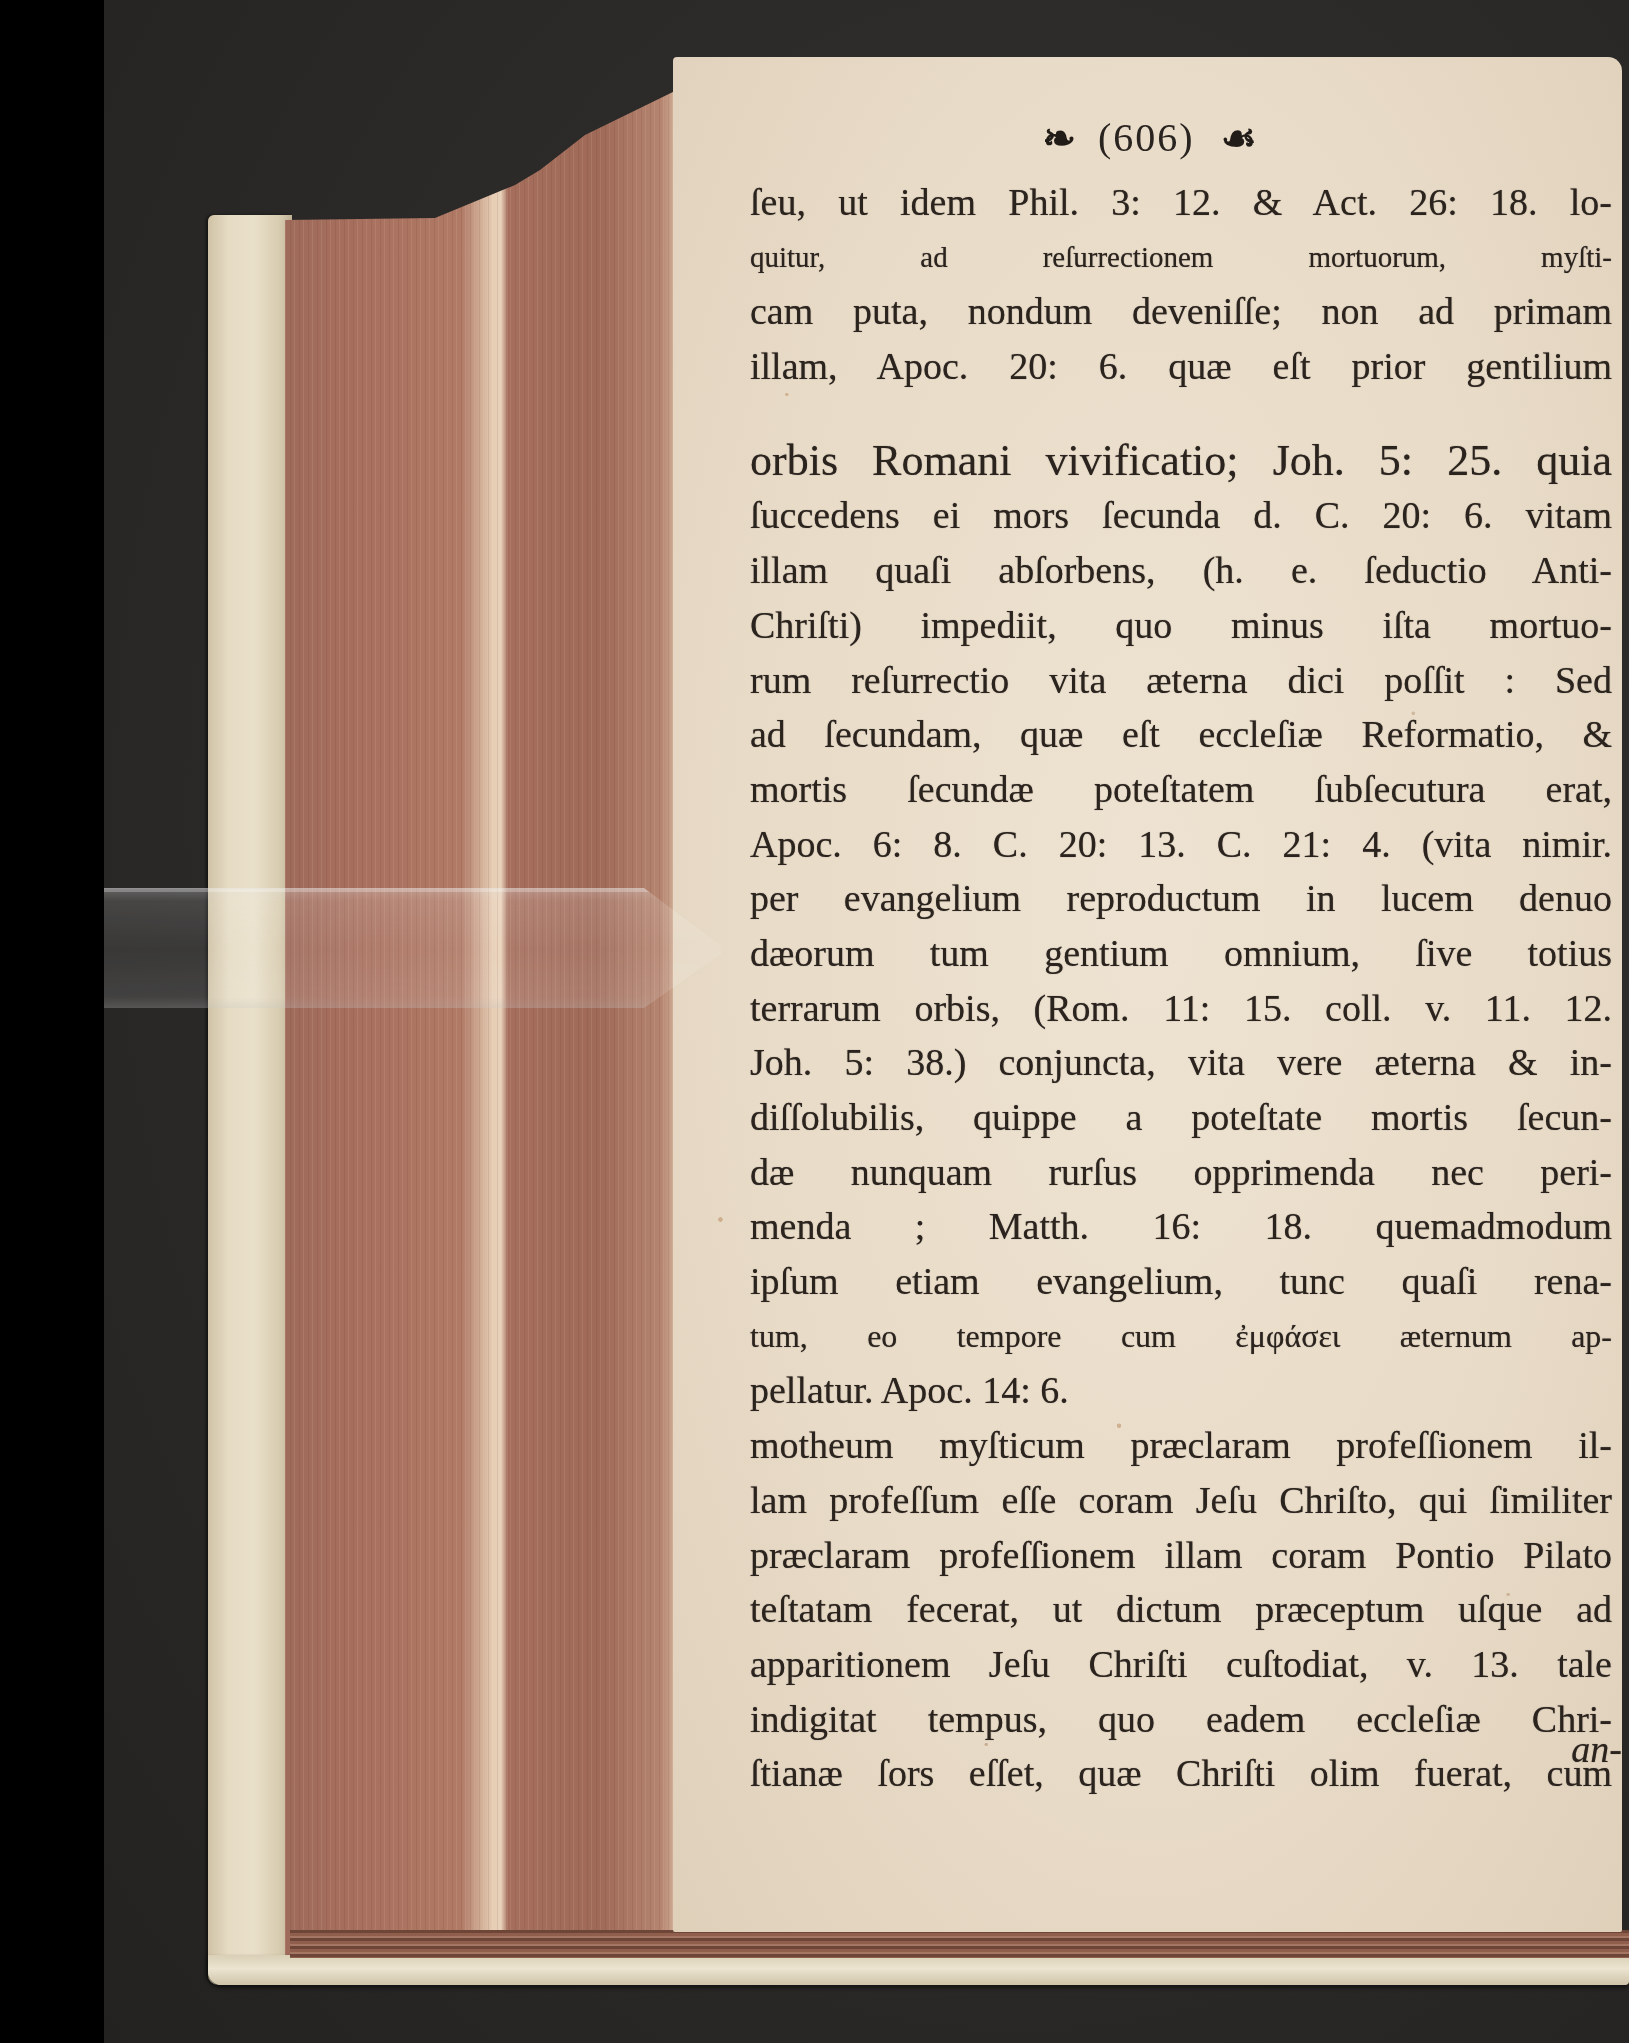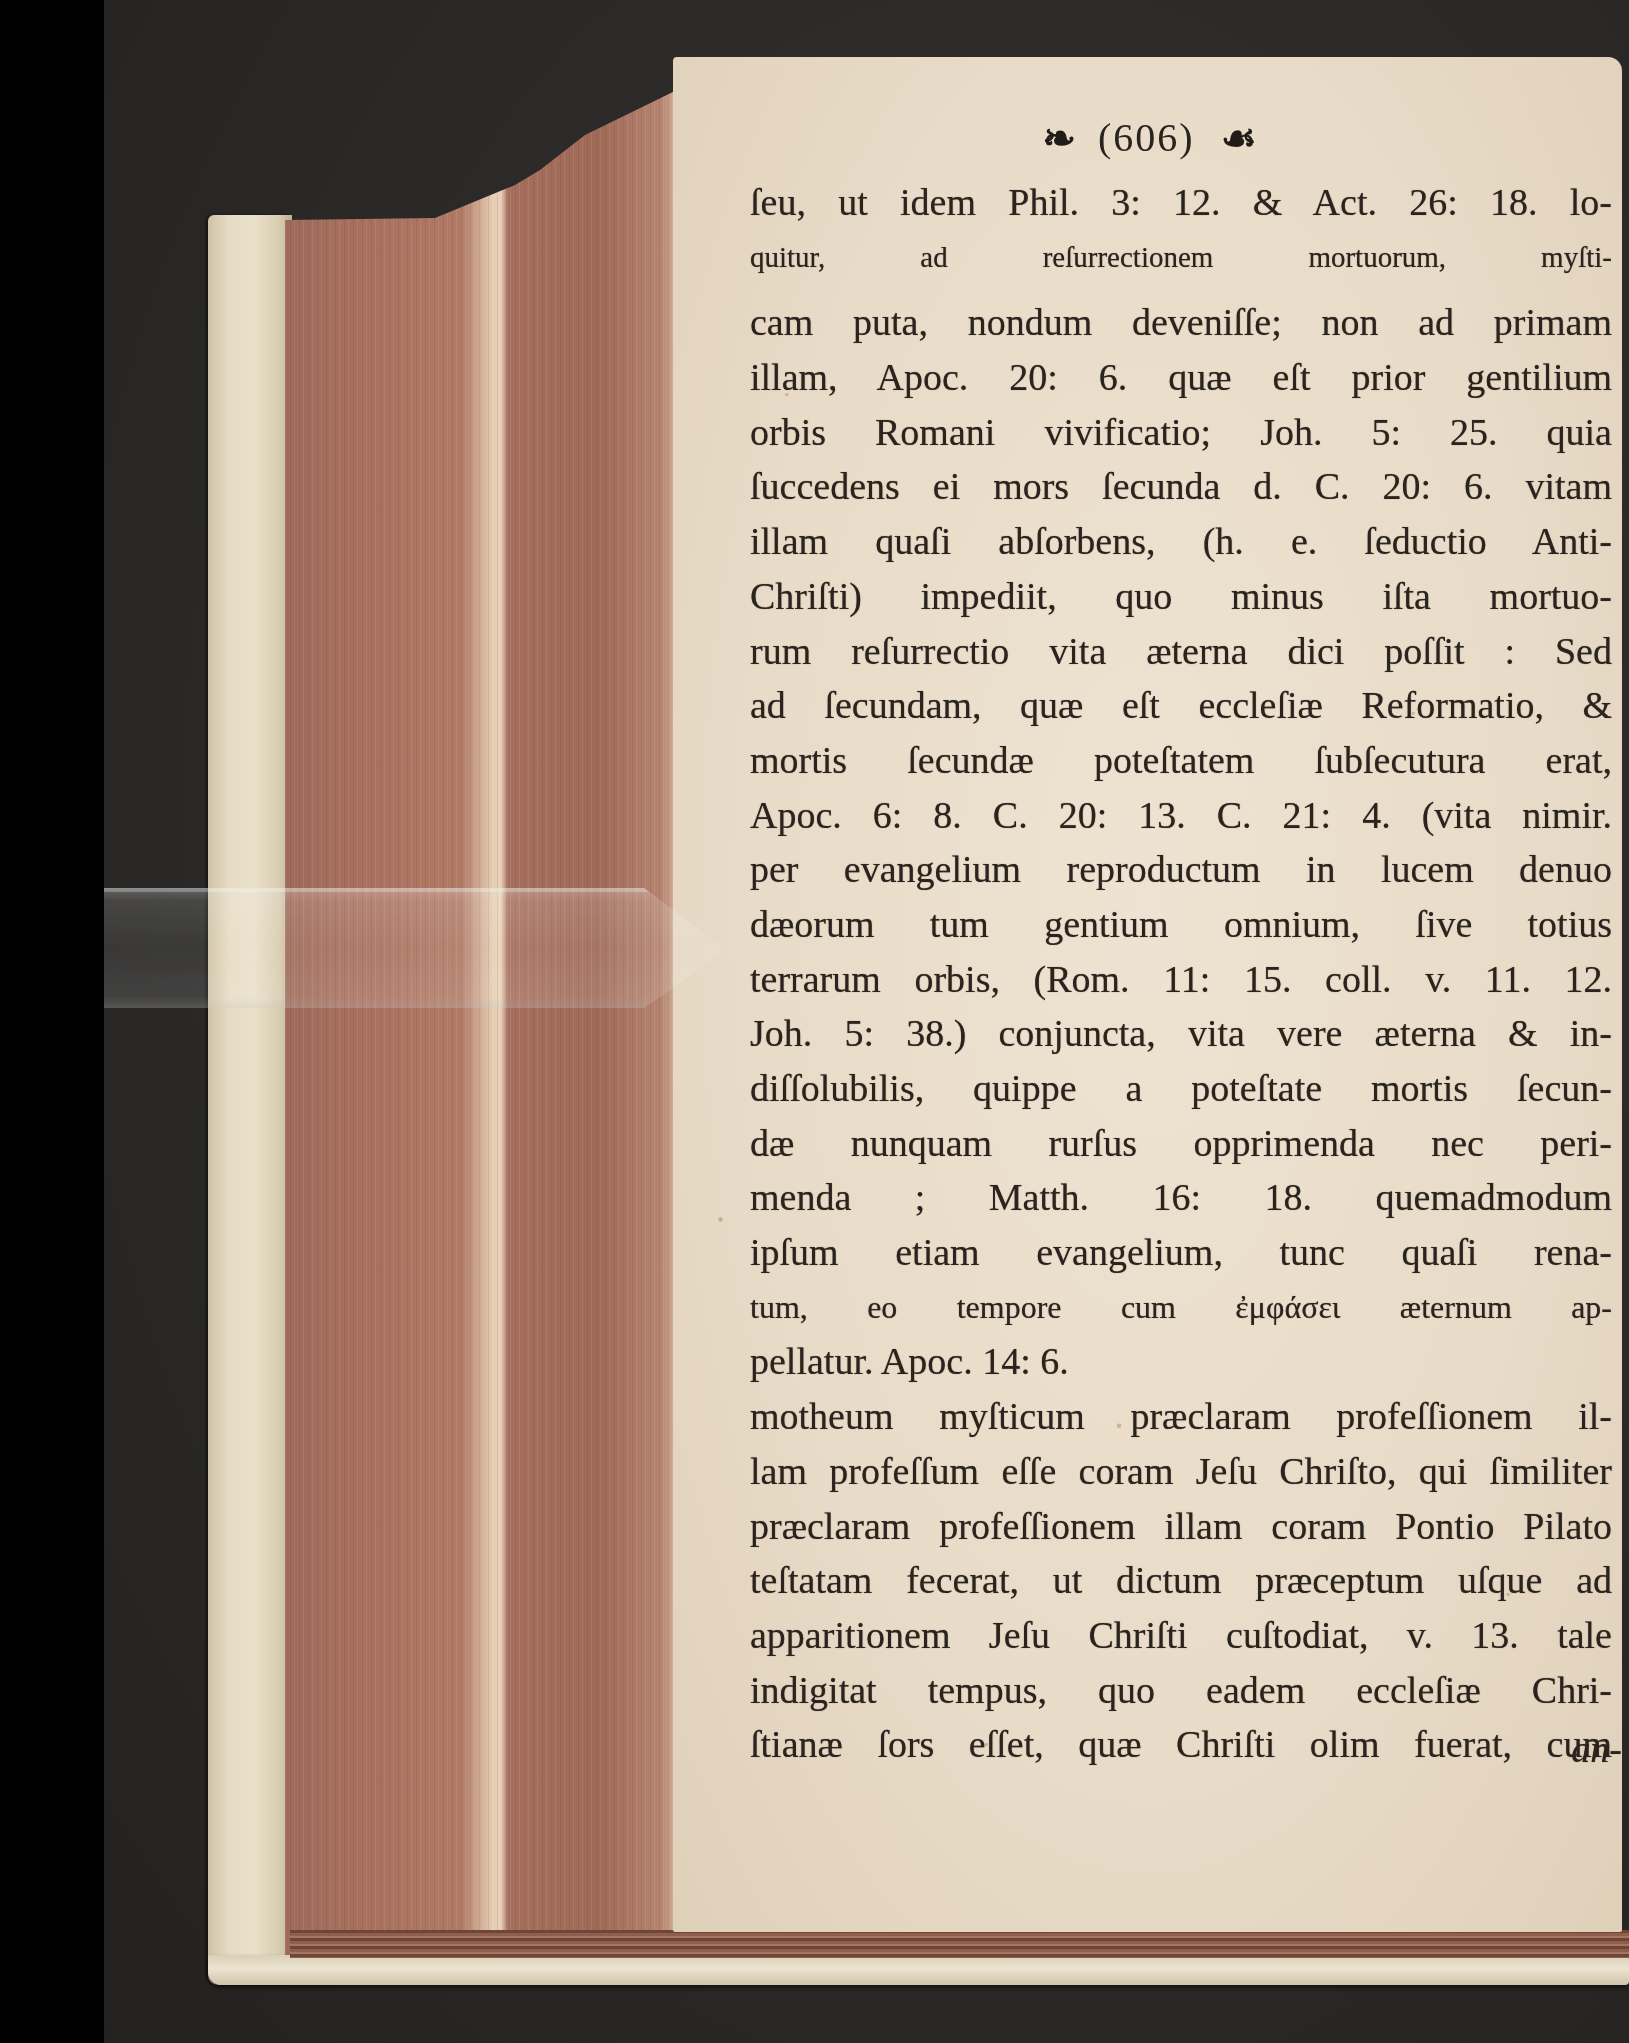--- a/index.html
+++ b/index.html
@@ -110,23 +110,23 @@
 <div class="page">
   <div class="running-head">
     <span class="ornament">❧</span>
     <span class="page-number">(606)</span>
     <span class="ornament">☙</span>
   </div>
 
   <div class="text-block">
     <span class="line" style="font-size: 38px;">ſeu, ut idem Phil. 3: 12. &amp; Act. 26: 18. lo-</span>
     <span class="line" style="font-size: 29px;">quitur, ad reſurrectionem mortuorum, myſti-</span>
-    <span class="line" style="font-size: 38px; margin-top: 11px;">cam puta, nondum deveniſſe; non ad primam</span>
+    <span class="line" style="font-size: 38px;">cam puta, nondum deveniſſe; non ad primam</span>
     <span class="line" style="font-size: 38px;">illam, Apoc. 20: 6. quæ eſt prior gentilium</span>
-    <span class="line" style="font-size: 38px;">orbis Romani vivificatio; Joh. 5: 25. quia</span>
+    <span class="line" style="font-size: 44px; margin-top: 40px;">orbis Romani vivificatio; Joh. 5: 25. quia</span>
     <span class="line" style="font-size: 38px;">ſuccedens ei mors ſecunda d. C. 20: 6. vitam</span>
     <span class="line" style="font-size: 38px;">illam quaſi abſorbens, (h. e. ſeductio Anti-</span>
     <span class="line" style="font-size: 38px;">Chriſti) impediit, quo minus iſta mortuo-</span>
     <span class="line" style="font-size: 38px;">rum reſurrectio vita æterna dici poſſit : Sed</span>
     <span class="line" style="font-size: 38px;">ad ſecundam, quæ eſt eccleſiæ Reformatio, &amp;</span>
     <span class="line" style="font-size: 38px;">mortis ſecundæ poteſtatem ſubſecutura erat,</span>
     <span class="line" style="font-size: 38px;">Apoc. 6: 8. C. 20: 13. C. 21: 4. (vita nimir.</span>
     <span class="line" style="font-size: 38px;">per evangelium reproductum in lucem denuo</span>
     <span class="line" style="font-size: 38px;">dæorum tum gentium omnium, ſive totius</span>
     <span class="line" style="font-size: 38px;">terrarum orbis, (Rom. 11: 15. coll. v. 11. 12.</span>

